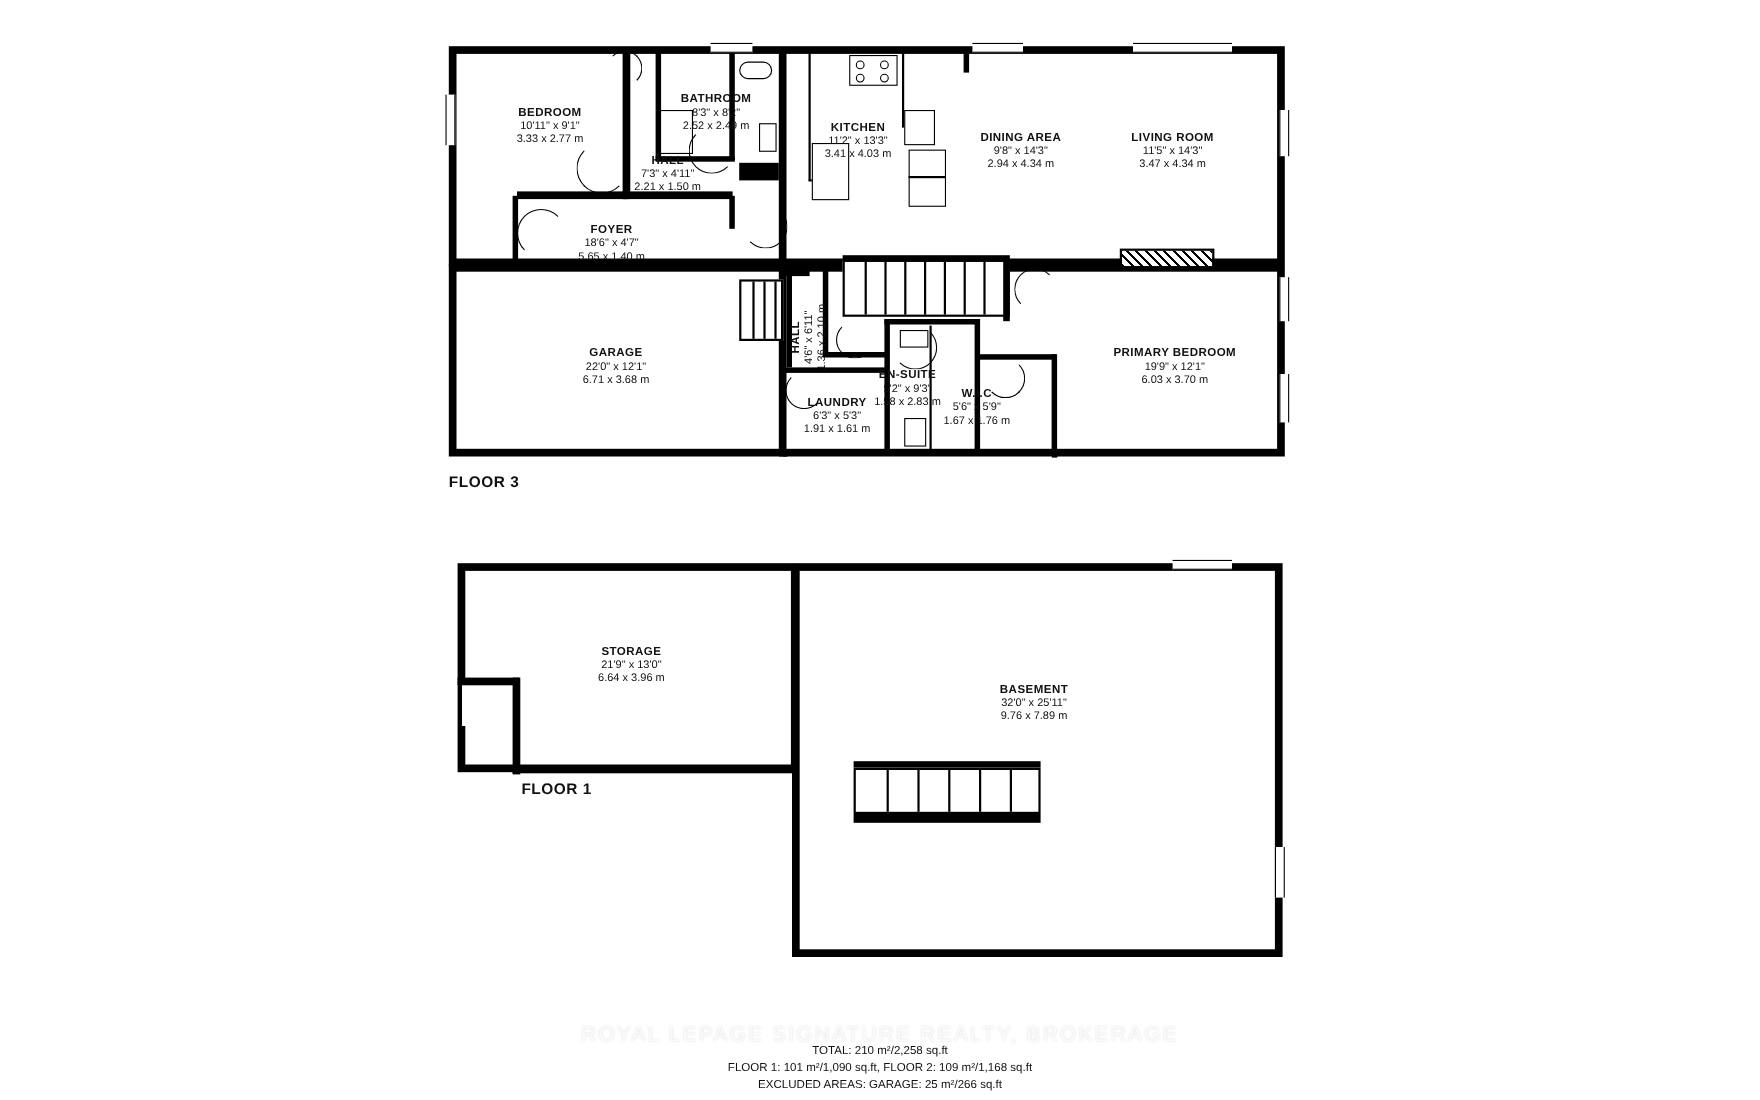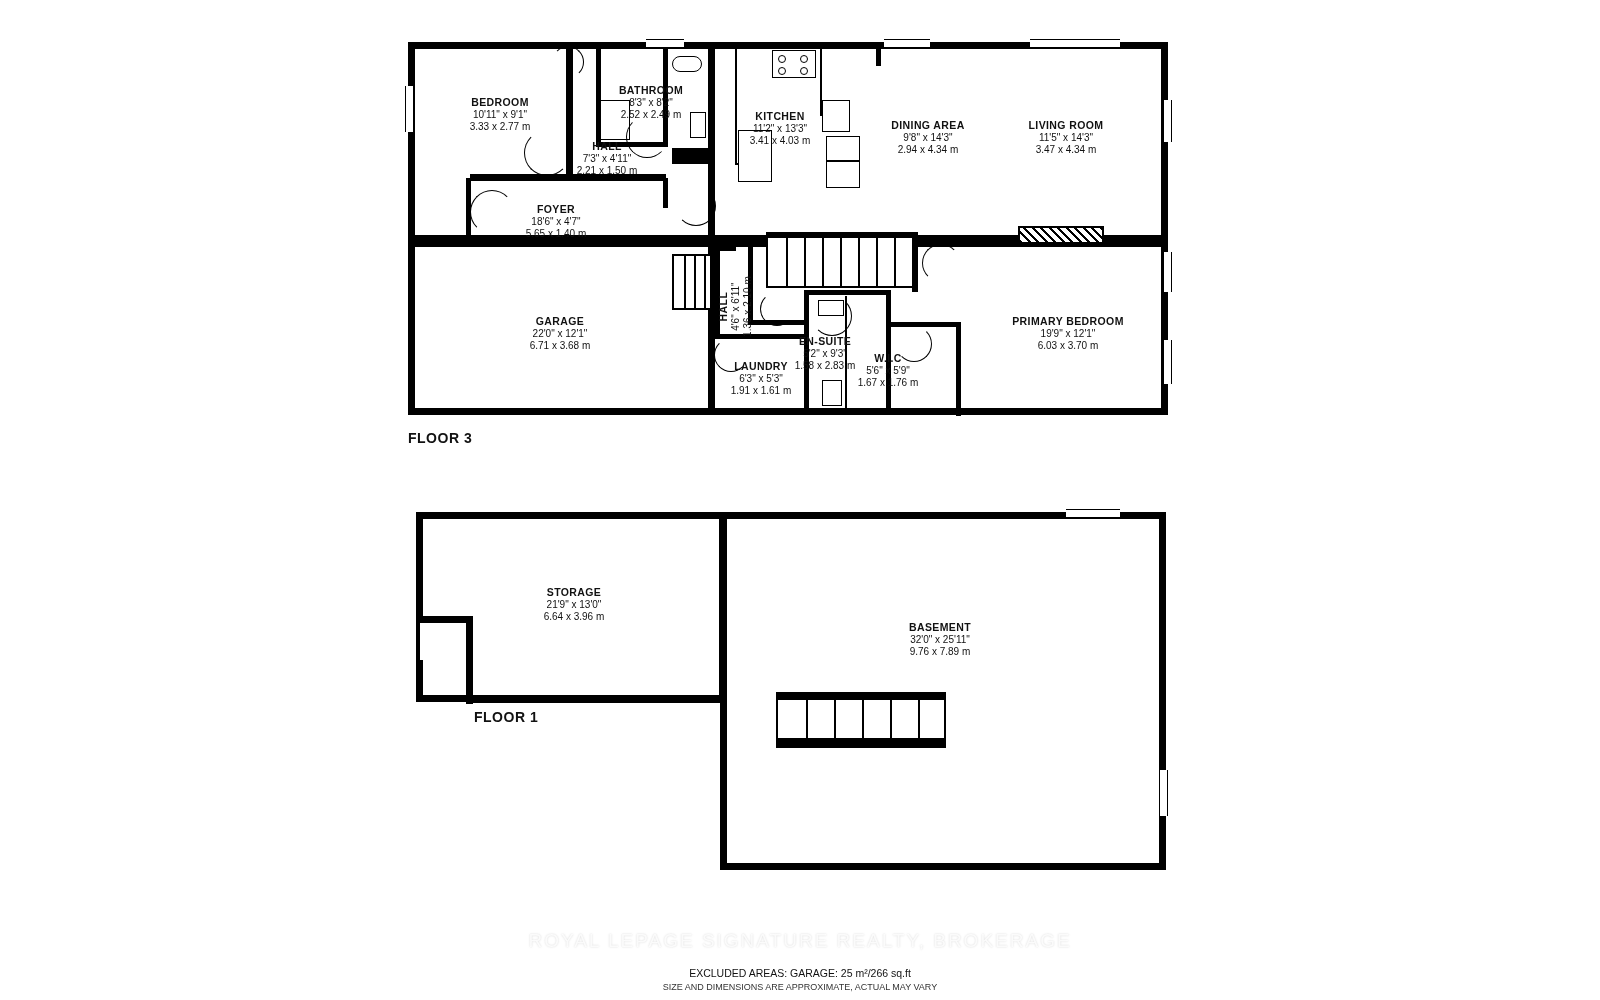--- a/index.html
+++ b/index.html
@@ -266,17 +266,18 @@
       <div class="d1">32'0" x 25'11"</div>
       <div class="d2">9.76 x 7.89 m</div>
     </div>
 
     <div class="floor-label" style="left:474px;top:709px;">FLOOR 1</div>
   </div>
 
   <div class="watermark">ROYAL LEPAGE SIGNATURE REALTY, BROKERAGE</div>
 
   <div class="footer">
+    <div>TOTAL: 210 m²/2,258 sq.ft</div>
+    <div>FLOOR 1: 101 m²/1,090 sq.ft, FLOOR 2: 109 m²/1,168 sq.ft</div>
     <div>EXCLUDED AREAS: GARAGE: 25 m²/266 sq.ft</div>
-    <div class="small">SIZE AND DIMENSIONS ARE APPROXIMATE, ACTUAL MAY VARY</div>
   </div>
 
 </div>
 
 </body></html>

